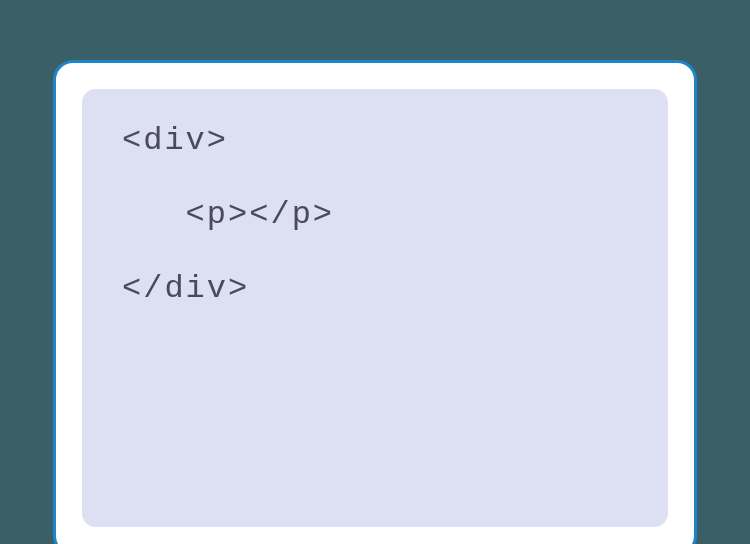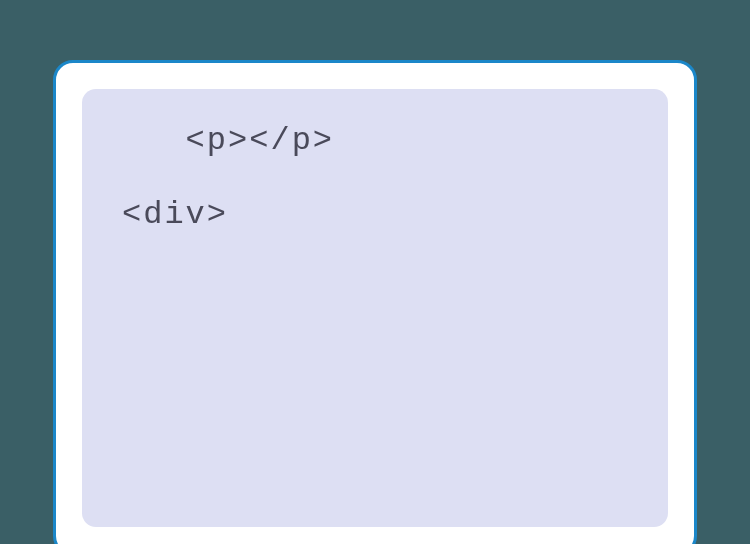--- a/index.html
+++ b/index.html
@@ -45,16 +45,17 @@
     }
     .code-line:last-child {
       margin-bottom: 0;
     }
   </style>
 </head>
 <body>
 
 <div class="card">
   <div class="code-block">
+    <div class="code-line">&lt;div&gt;</div>
     <div class="code-line">   &lt;p&gt;&lt;/p&gt;</div>
-    <div class="code-line">&lt;div&gt;</div>
+    <div class="code-line">&lt;/div&gt;</div>
   </div>
 </div>
 
 </body></html>

